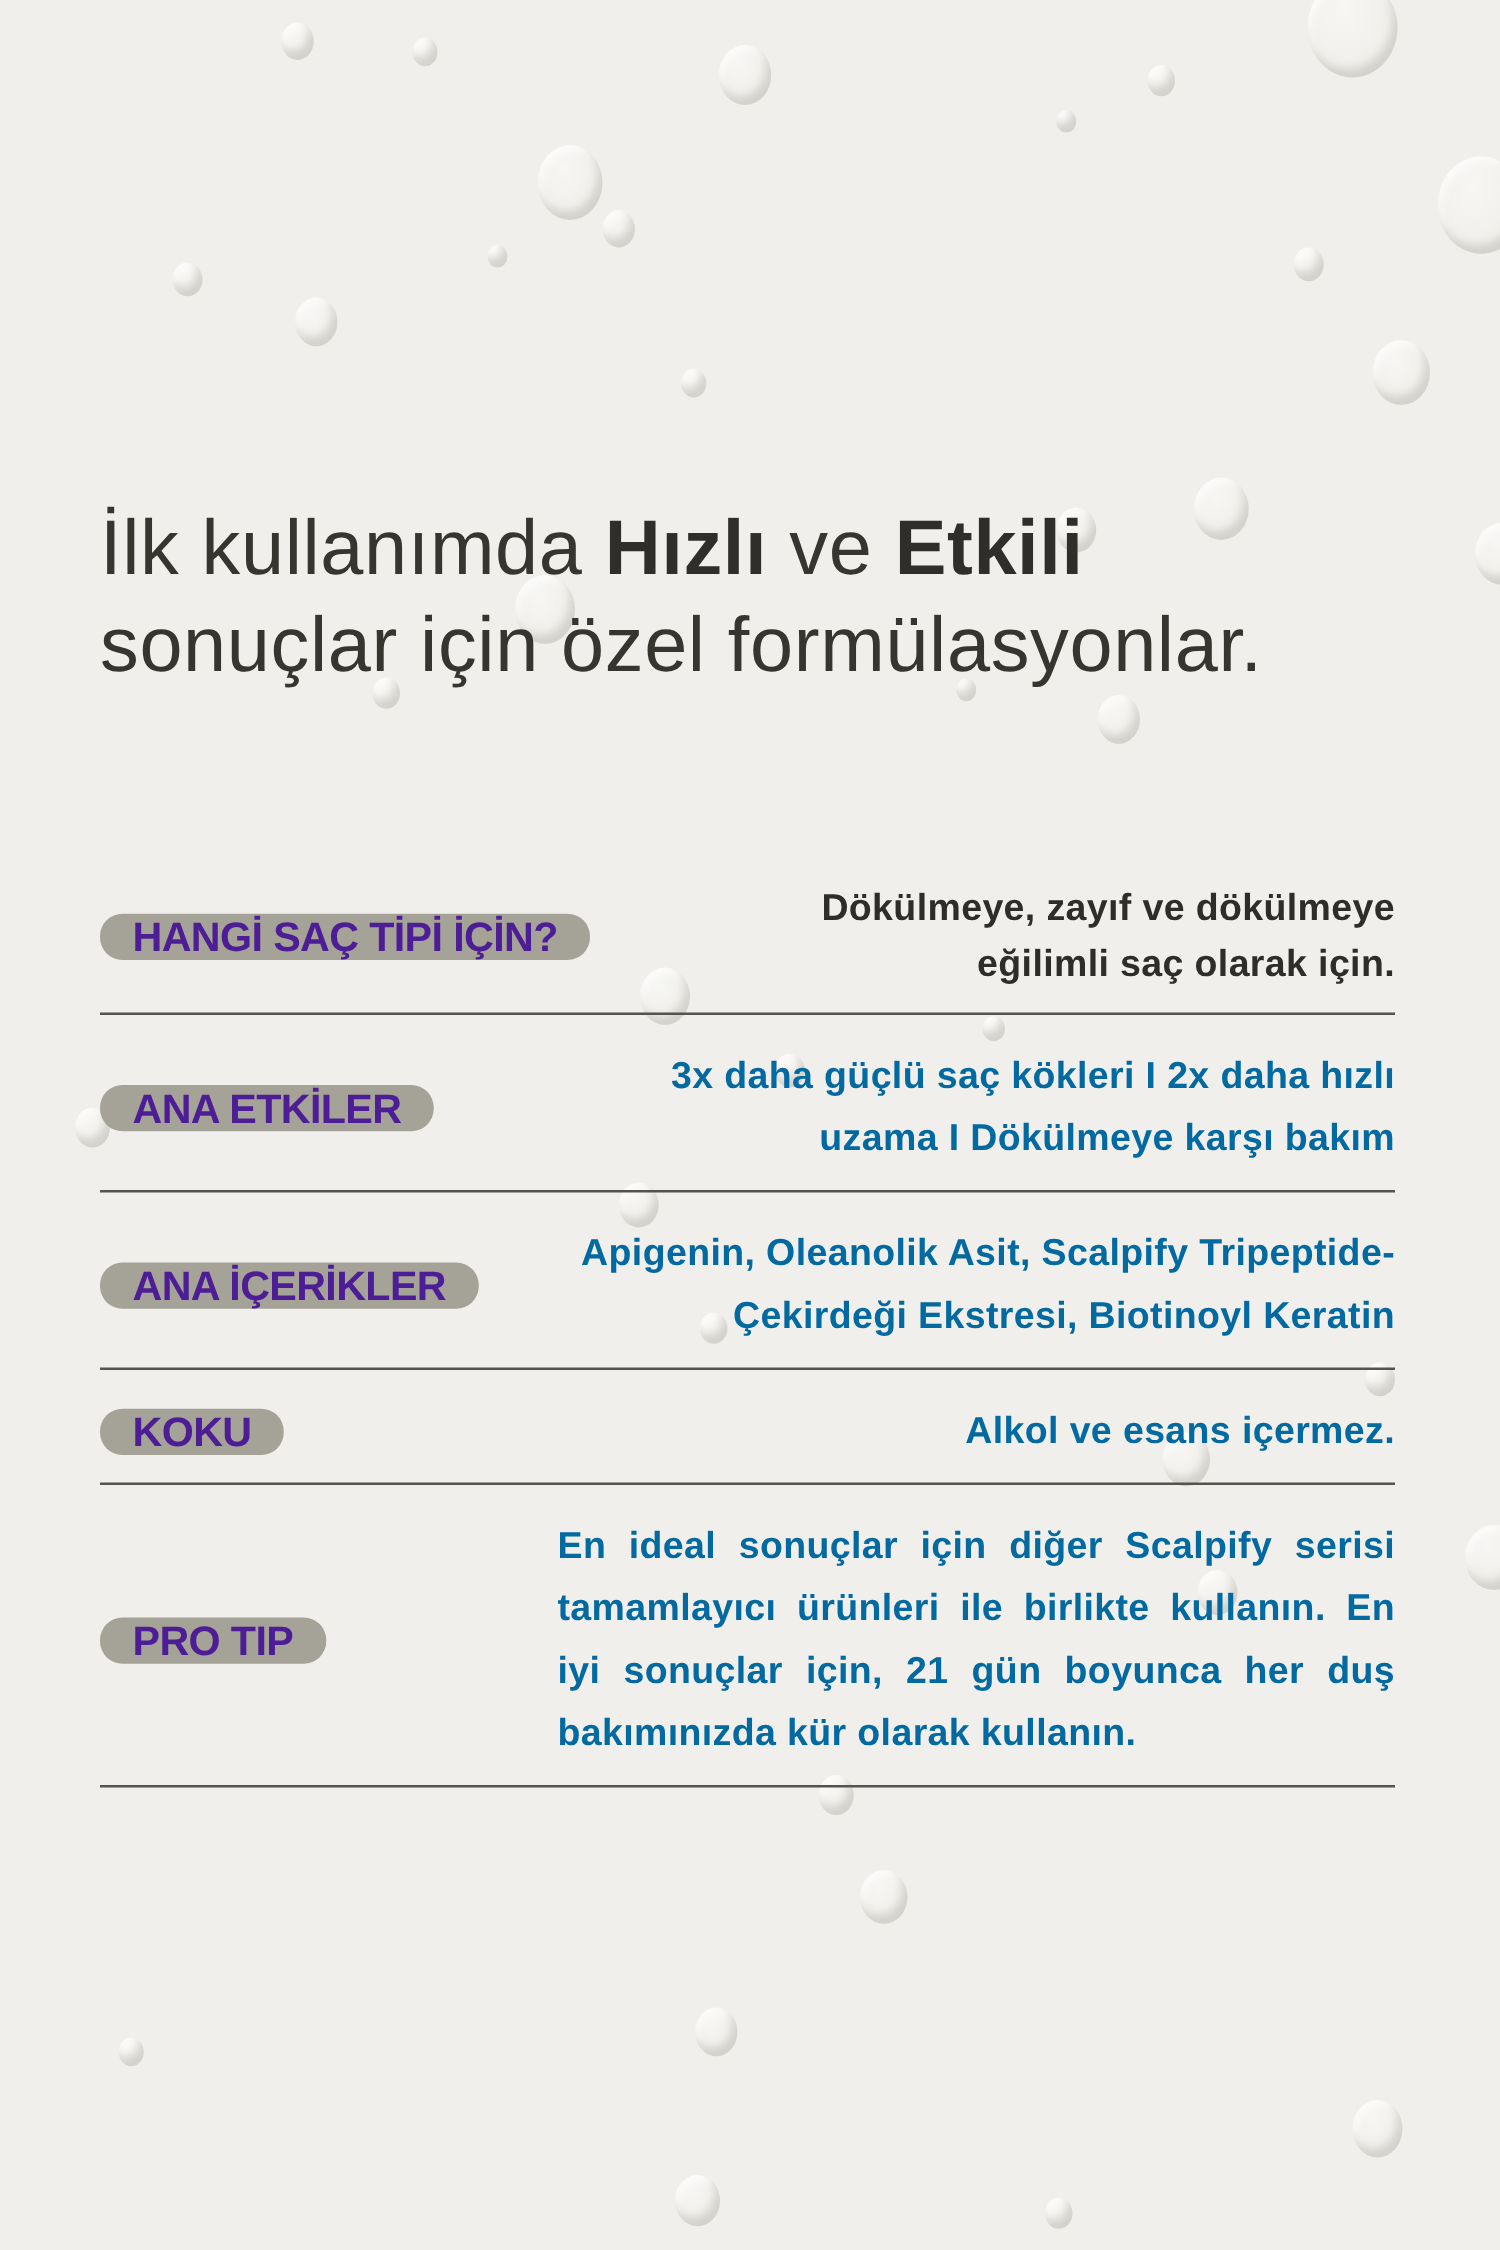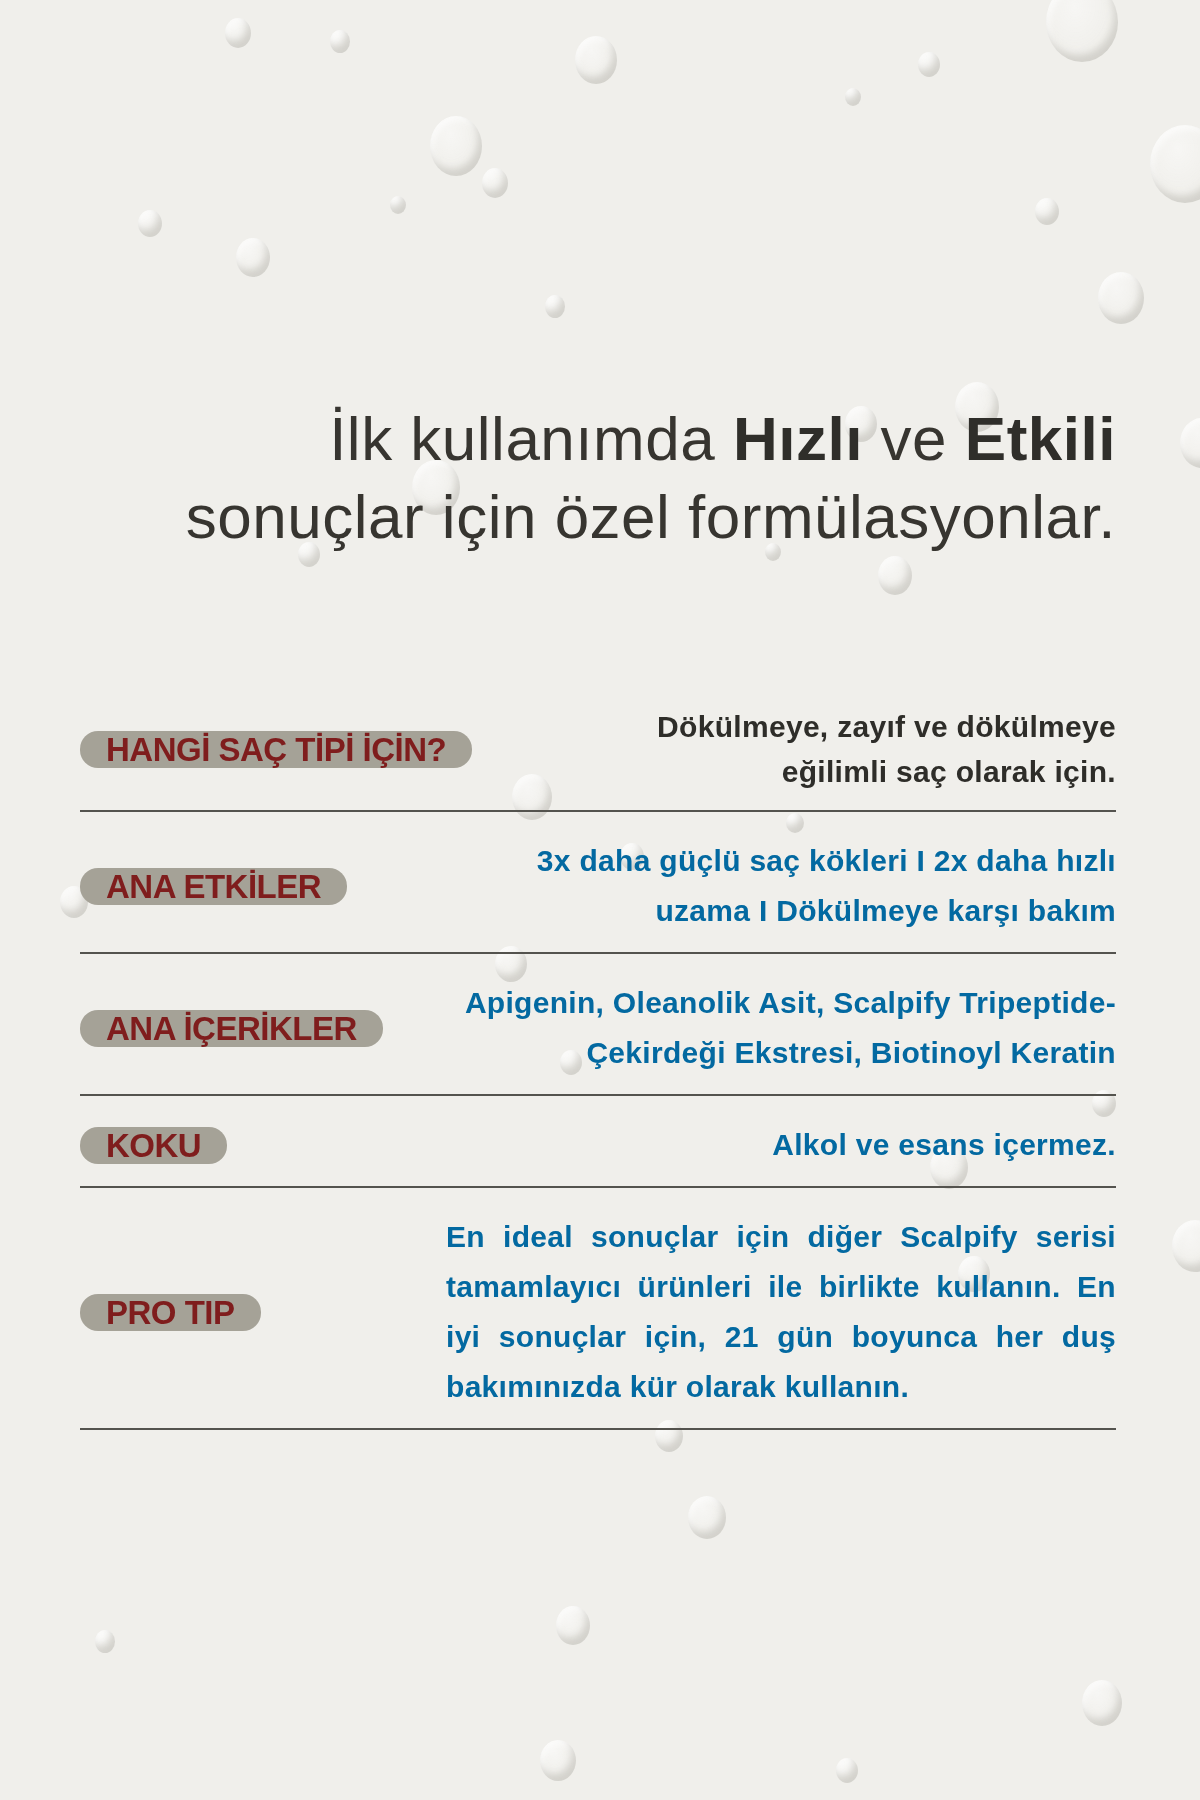--- a/index.html
+++ b/index.html
@@ -22,21 +22,21 @@
     opacity:.85;
   }
 
   .content{
     position:relative;z-index:1;
     padding:400px 84px 0 80px;
   }
 
   h1{
     margin:0;
-    text-align:right;
+    text-align:left;
     font-size:62px;
     line-height:78px;
     font-weight:400;
     color:#373530;
     letter-spacing:.5px;
   }
   h1 strong{font-weight:700;color:#2f2e2a;}
 
   .rows{margin-top:124px;}
   .row{
@@ -44,21 +44,21 @@
     justify-content:space-between;
     align-items:center;
     padding:24px 0 16px;
   }
   .divider{height:2px;background:#54534e;}
 
   .badge{
     flex:0 0 auto;
     display:inline-block;
     background:#a5a297;
-    color:#7f1d1d;
+    color:#4c1d95;
     font-weight:700;
     font-size:33px;
     line-height:1;
     letter-spacing:-0.5px;
     padding:2px 26px;
     border-radius:18px;
     white-space:nowrap;
   }
 
   .val{

